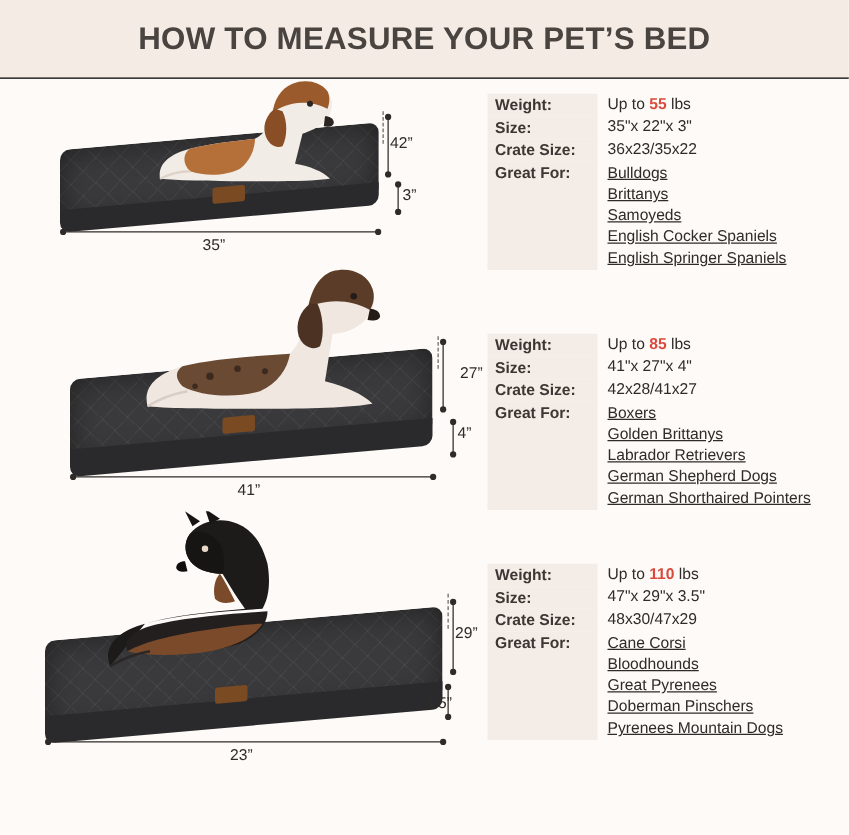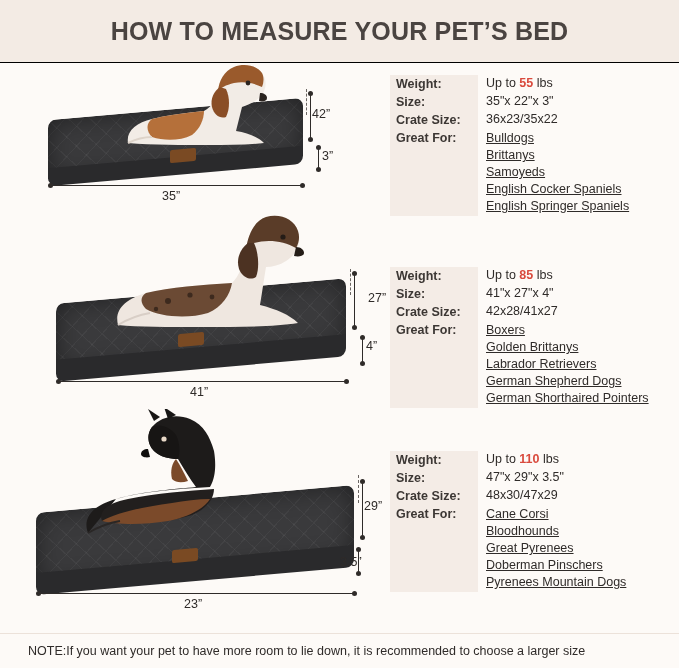--- a/index.html
+++ b/index.html
@@ -378,17 +378,14 @@
             <div>Great Pyrenees</div>
             <div>Doberman Pinschers</div>
             <div>Pyrenees Mountain Dogs</div>
           </td>
         </tr>
       </tbody>
         </table>
     </div>
   </div>
 
-  <div class="footer">
-    <div class="footer-note">NOTE:If you want your pet to have more room to lie down, it is recommended to choose a larger size</div>
-  </div>
 
 </div>
 
 </body></html>

